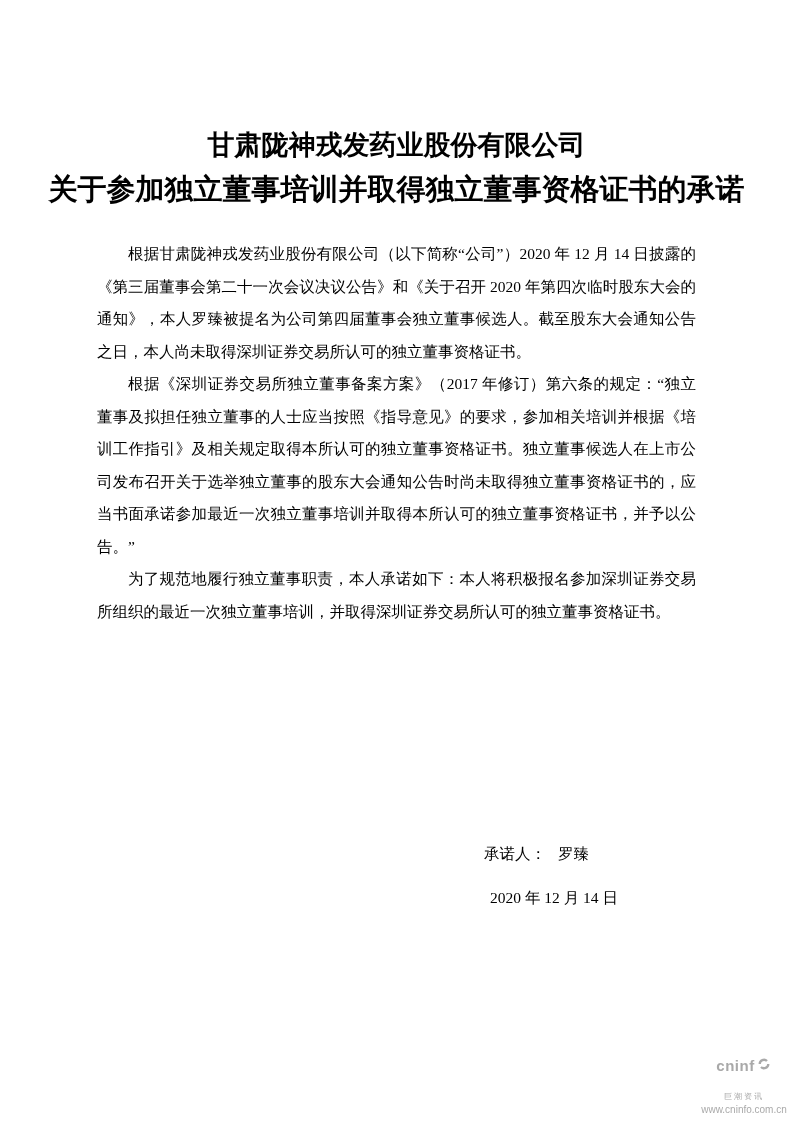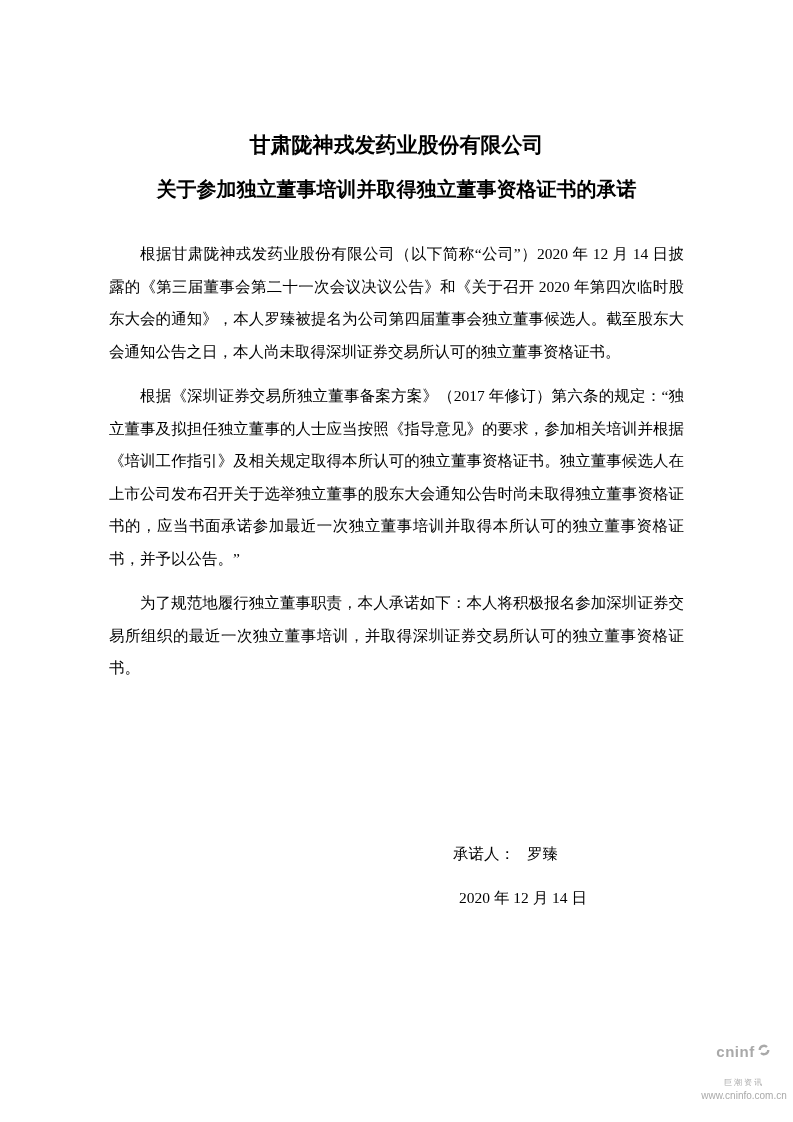--- a/index.html
+++ b/index.html
@@ -12,49 +12,49 @@
     padding-top: 124px;
     font-family: "Liberation Serif", serif;
     color: #000000;
     overflow: hidden;
   }
   .doc-title {
     margin: 0;
     text-align: center;
     font-weight: bold;
   }
-  .doc-title.t1 { font-size: 21px; line-height: 42px; }
-  .doc-title.t2 { font-size: 20px; line-height: 46px; }
+  .doc-title.t1 { font-size: 27px; line-height: 42px; }
+  .doc-title.t2 { font-size: 29px; line-height: 46px; }
   .doc-body {
     margin: 26px 97px 0 97px;
     font-size: 15.5px;
     line-height: 32.5px;
     text-align: justify;
   }
   .doc-body p {
-    margin: 12px;
+    margin: 0;
     text-indent: 2em;
   }
   .doc-body p.closing {
     margin-top: 18px;
     text-align: left;
   }
   .signature {
     position: absolute;
-    left: 453px;
+    left: 484px;
     top: 843px;
     font-size: 15.5px;
     line-height: 21px;
   }
   .sig-name { margin-left: 12px; }
   .sig-date { margin-top: 23px; padding-left: 6px; }
   .footer {
     position: absolute;
     right: 5px;
-    bottom: 21px;
+    bottom: 7px;
     width: 88px;
     text-align: center;
     color: #a9a9a9;
     font-family: "Liberation Sans", sans-serif;
     line-height: 1.1;
   }
   .logo-row {
     display: flex;
     align-items: center;
     justify-content: center;

